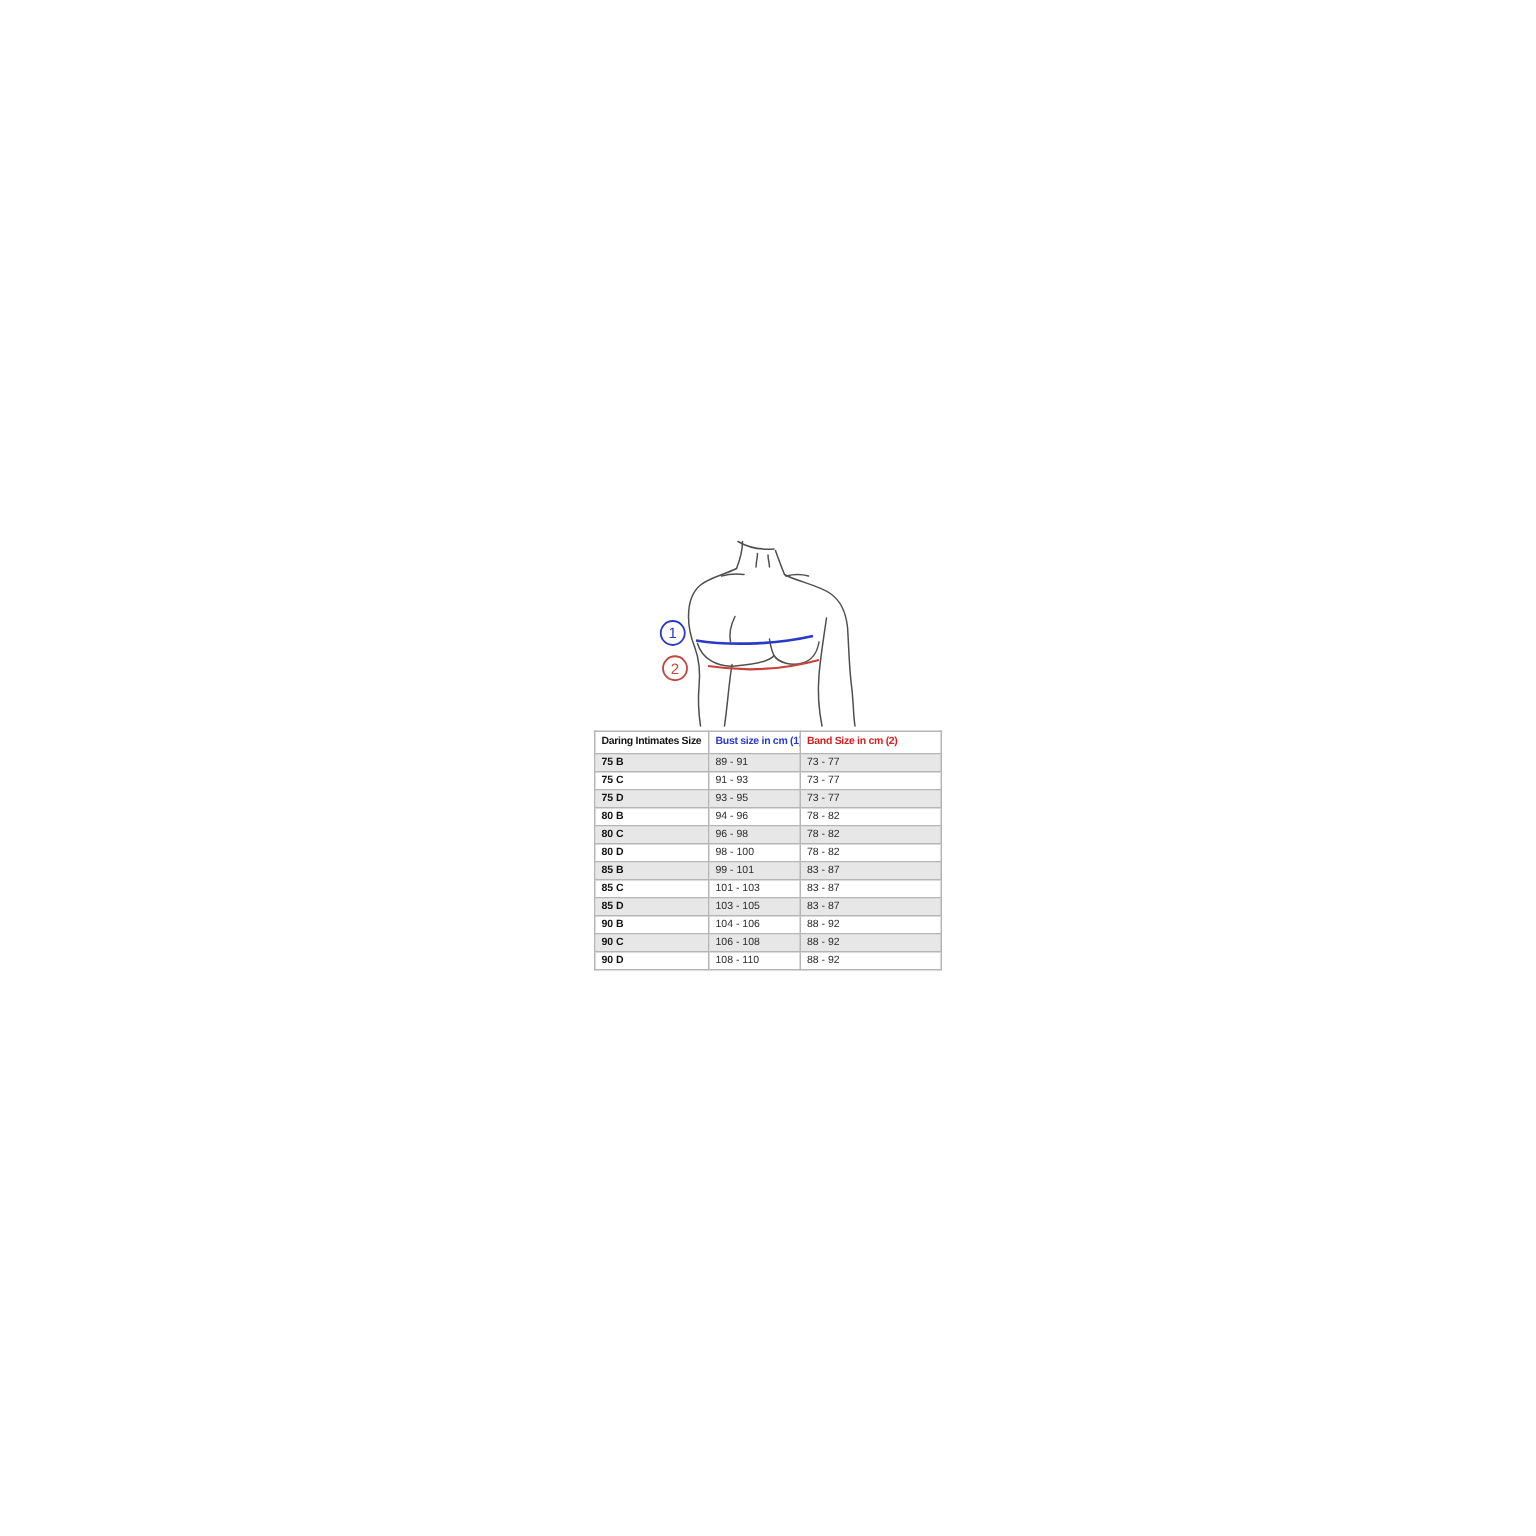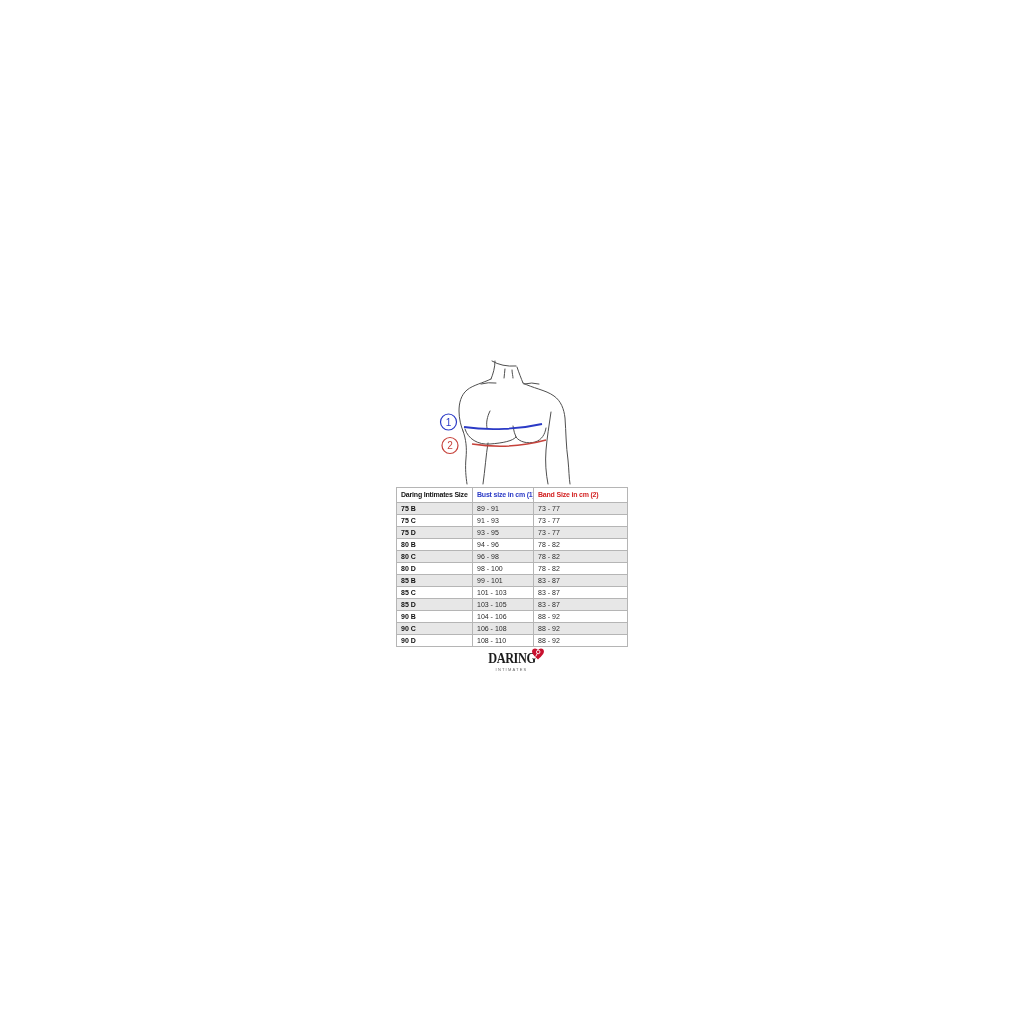--- a/index.html
+++ b/index.html
@@ -139,25 +139,14 @@
         <td>88 - 92</td>
       </tr>
       <tr>
         <td class="size-cell">90 D</td>
         <td>108 - 110</td>
         <td>88 - 92</td>
       </tr>
     </tbody>
   </table>
 
-  <div class="logo-wrap">
-    <div class="logo-inner">
-      <span class="wordmark">DARING</span>
-      <svg class="heart" viewBox="0 0 20 20">
-        <path d="M10 17 C4 12 1.5 8.5 1.5 5.8 C1.5 3.3 3.4 1.5 5.8 1.5 C7.6 1.5 9.2 2.5 10 4 C10.8 2.5 12.4 1.5 14.2 1.5 C16.6 1.5 18.5 3.3 18.5 5.8 C18.5 8.5 16 12 10 17 Z" fill="#c8102e"></path>
-        <circle cx="10.3" cy="6.3" r="2.5" fill="none" stroke="#ffffff" stroke-width="1.3"></circle>
-        <path d="M8.9 8.6 L6.9 12.4" stroke="#ffffff" stroke-width="1.3" stroke-linecap="round"></path>
-      </svg>
-      <div class="tagline">INTIMATES</div>
-    </div>
-  </div>
 
 </div>
 
 </body></html>

